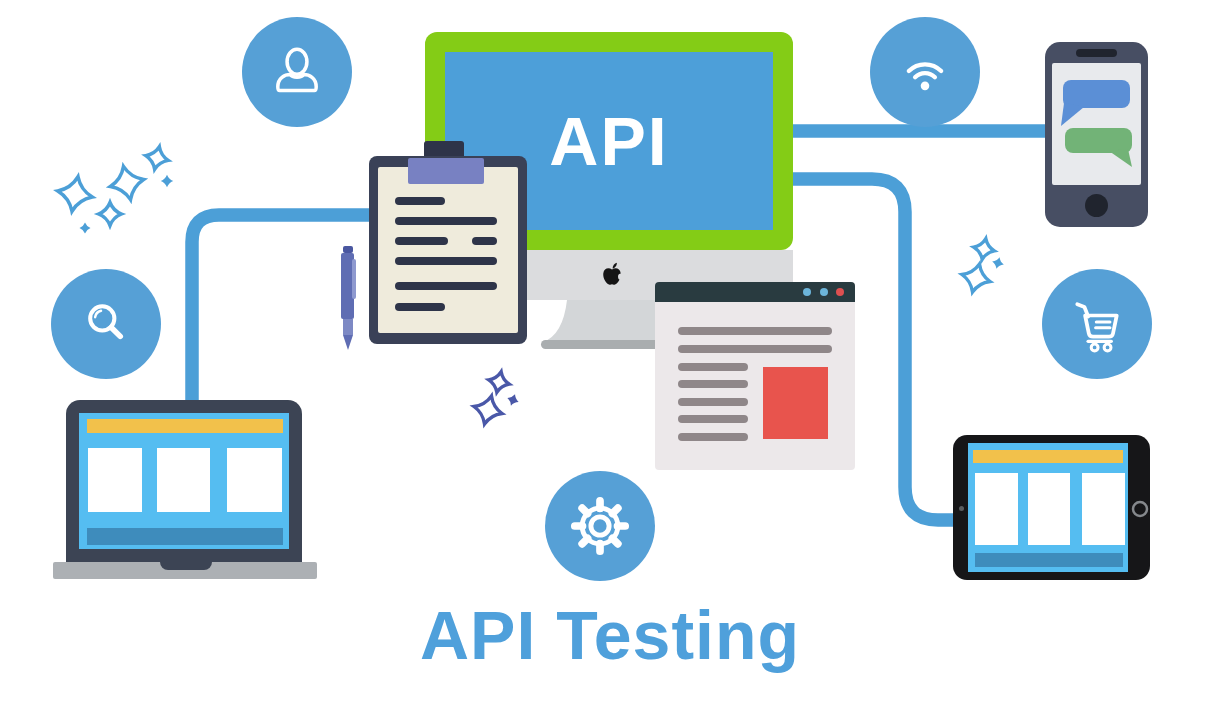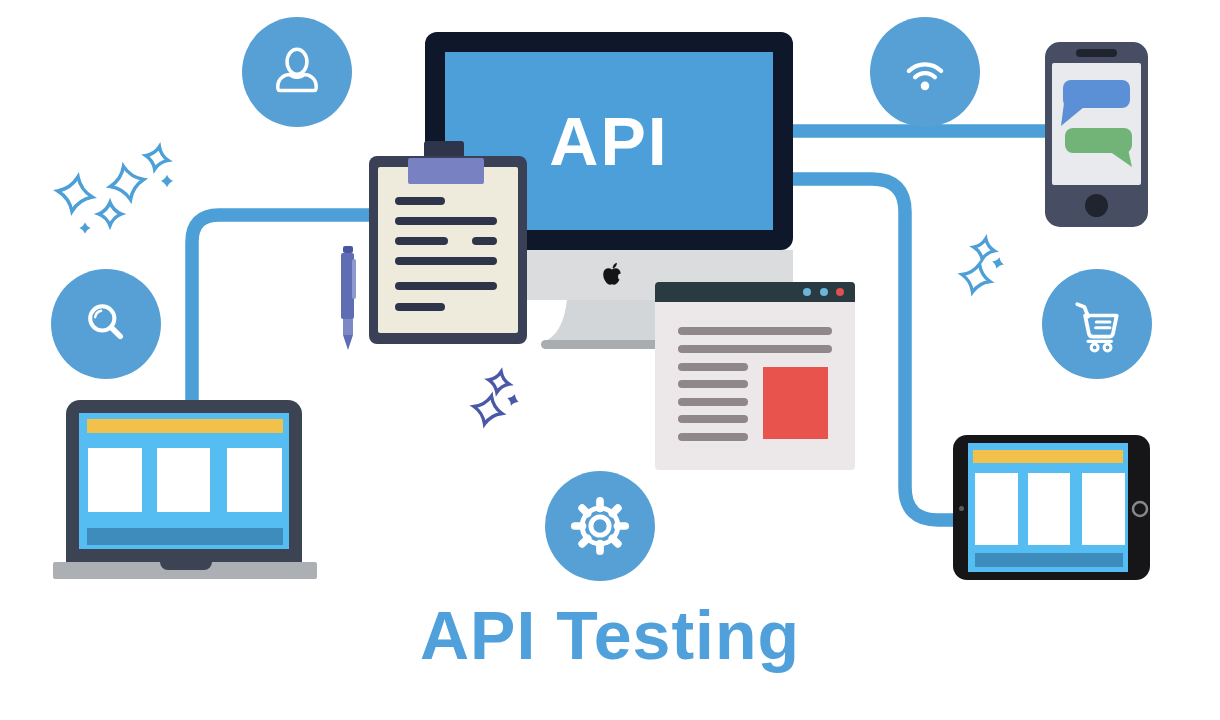--- a/index.html
+++ b/index.html
@@ -3,21 +3,21 @@
 <meta charset="utf-8">
 <style>
   html,body{margin:0;padding:0;background:#fff;}
   .canvas{position:relative;width:1220px;height:720px;background:#ffffff;overflow:hidden;
           font-family:"Liberation Sans","DejaVu Sans",sans-serif;}
   .abs{position:absolute;}
   
   .badge{position:absolute;width:110px;height:110px;border-radius:50%;background:#56A0D6;
          display:flex;align-items:center;justify-content:center;z-index:2;}
   
-  .monitor-frame{position:absolute;left:425px;top:32px;width:368px;height:218px;background:#0f172a;
+  .monitor-frame{position:absolute;left:425px;top:32px;width:368px;height:218px;background:#84cc16;
                  border-radius:12px;z-index:2;}
   .monitor-screen{position:absolute;left:20px;top:20px;width:328px;height:178px;background:#4D9FD9;
                   display:flex;align-items:center;justify-content:center;}
   .monitor-api{color:#fff;font-size:68px;font-weight:bold;letter-spacing:2px;}
   .monitor-chin{position:absolute;left:425px;top:250px;width:368px;height:50px;background:#DBDCDE;z-index:2;}
   .monitor-base{position:absolute;left:541px;top:340px;width:120px;height:9px;background:#A9ADAF;border-radius:4.5px;z-index:2;}
   
   .clip-tab{position:absolute;left:424px;top:141px;width:40px;height:22px;background:#2E3449;border-radius:3px;z-index:3;}
   .clipboard{position:absolute;left:369px;top:156px;width:158px;height:188px;background:#3A4157;border-radius:8px;z-index:3;}
   .clip-paper{position:absolute;left:9px;top:11px;width:140px;height:166px;background:#EFEBDC;border-radius:2px;}

